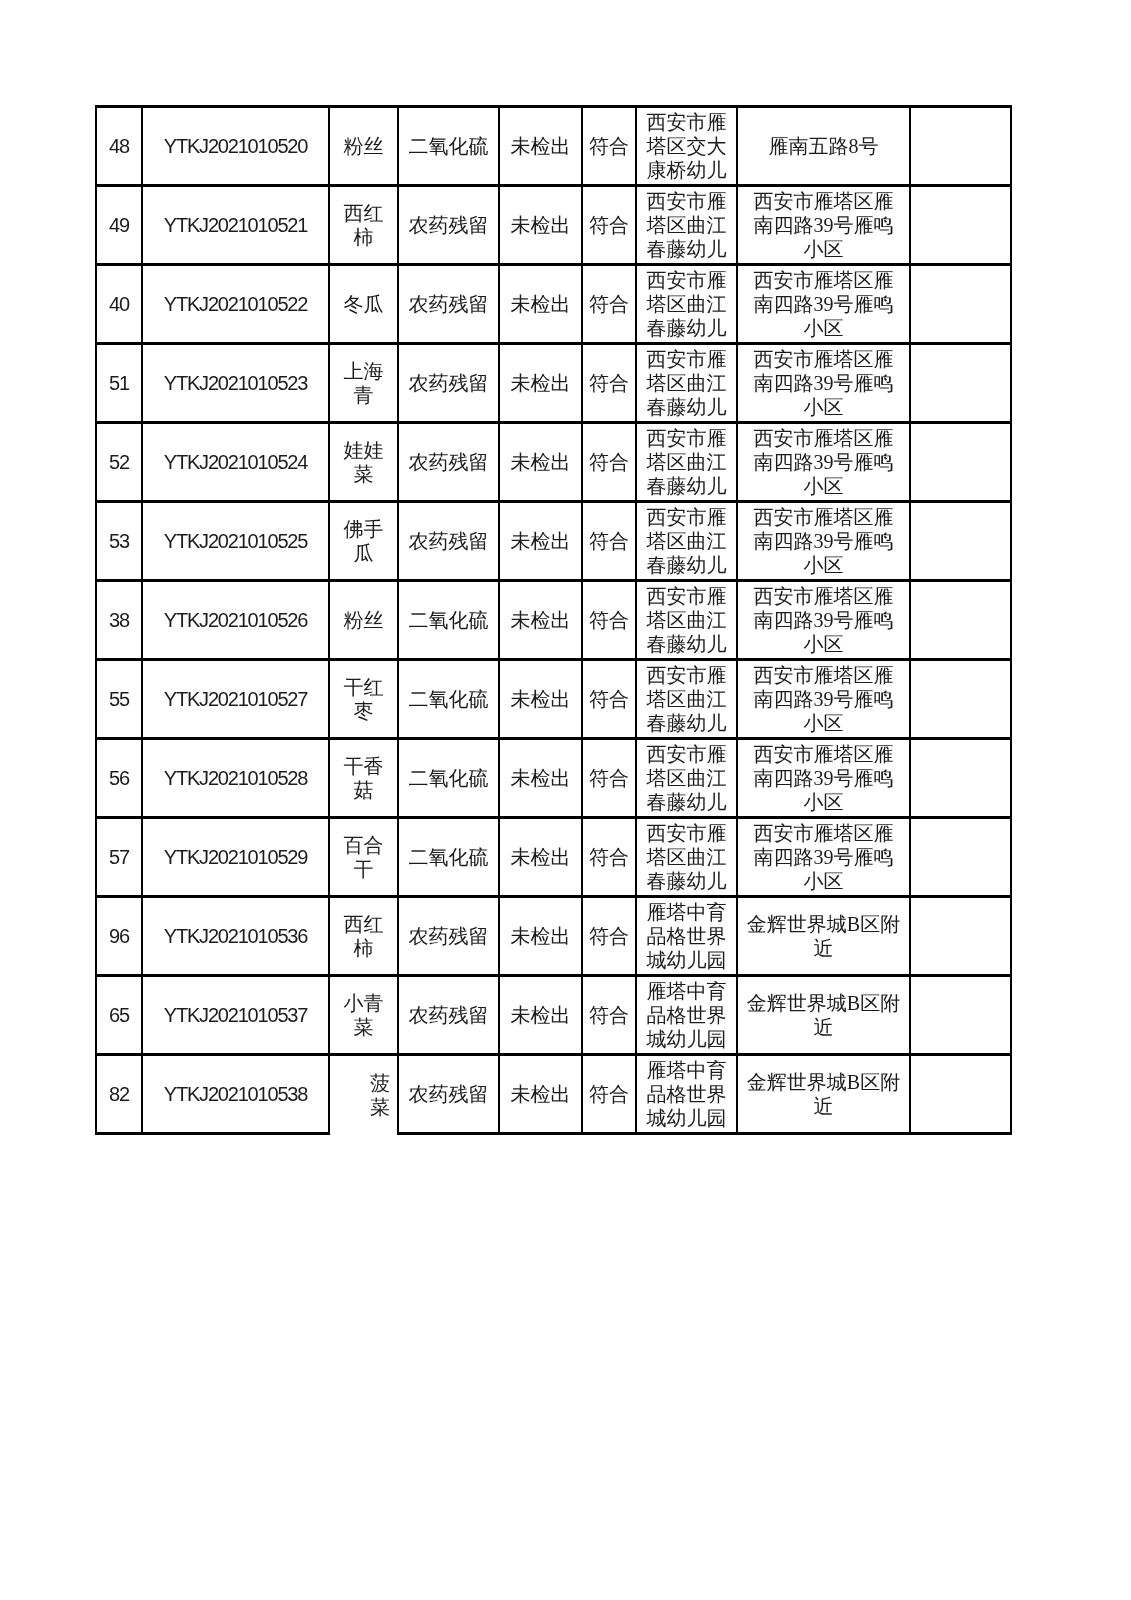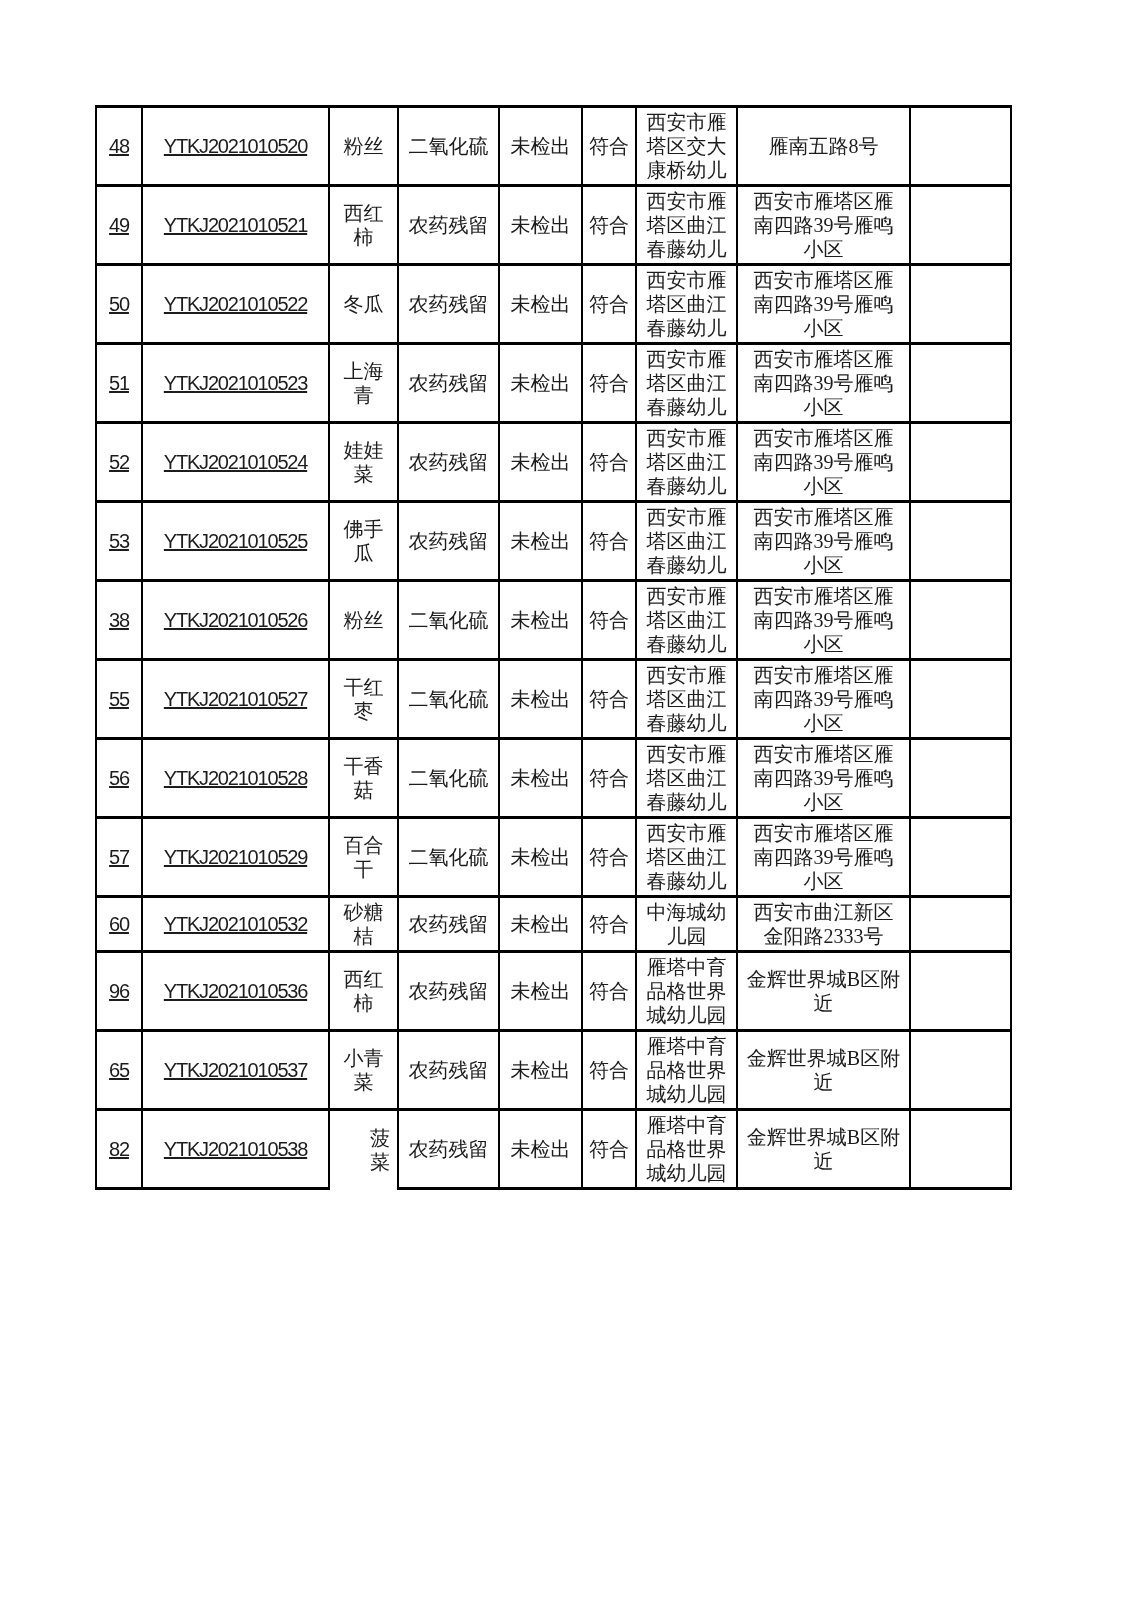--- a/index.html
+++ b/index.html
@@ -35,21 +35,20 @@
     padding: 2px 4px;
     white-space: pre-line;
     overflow: hidden;
     color: #1c1c1c;
   }
   td.c-no, td.c-code {
     font-family: "Liberation Sans", "DejaVu Sans", sans-serif;
     font-size: 23px;
     letter-spacing: -1.2px;
     white-space: nowrap;
-    text-decoration: underline;
   }
   
   tr.last-row td { border-bottom-width: 3px; }
   tr.last-row td.c-sample { border-bottom: none; padding-left: 37px; }
 </style>
 </head>
 <body>
 
 <div class="page">
   <table class="results">
@@ -87,21 +86,21 @@
     <td class="c-conclusion">符合</td>
     <td class="c-unit">西安市雁
 塔区曲江
 春藤幼儿</td>
     <td class="c-address">西安市雁塔区雁
 南四路39号雁鸣
 小区</td>
     <td class="c-note"></td>
   </tr>
         <tr>
-    <td class="c-no">50</td>
+    <td class="c-no">40</td>
     <td class="c-code">YTKJ2021010522</td>
     <td class="c-sample">冬瓜</td>
     <td class="c-item">农药残留</td>
     <td class="c-result">未检出</td>
     <td class="c-conclusion">符合</td>
     <td class="c-unit">西安市雁
 塔区曲江
 春藤幼儿</td>
     <td class="c-address">西安市雁塔区雁
 南四路39号雁鸣
@@ -204,33 +203,20 @@
     <td class="c-sample">百合干</td>
     <td class="c-item">二氧化硫</td>
     <td class="c-result">未检出</td>
     <td class="c-conclusion">符合</td>
     <td class="c-unit">西安市雁
 塔区曲江
 春藤幼儿</td>
     <td class="c-address">西安市雁塔区雁
 南四路39号雁鸣
 小区</td>
-    <td class="c-note"></td>
-  </tr>
-        <tr>
-    <td class="c-no">60</td>
-    <td class="c-code">YTKJ2021010532</td>
-    <td class="c-sample">砂糖桔</td>
-    <td class="c-item">农药残留</td>
-    <td class="c-result">未检出</td>
-    <td class="c-conclusion">符合</td>
-    <td class="c-unit">中海城幼
-儿园</td>
-    <td class="c-address">西安市曲江新区
-金阳路2333号</td>
     <td class="c-note"></td>
   </tr>
         <tr>
     <td class="c-no">96</td>
     <td class="c-code">YTKJ2021010536</td>
     <td class="c-sample">西红柿</td>
     <td class="c-item">农药残留</td>
     <td class="c-result">未检出</td>
     <td class="c-conclusion">符合</td>
     <td class="c-unit">雁塔中育

